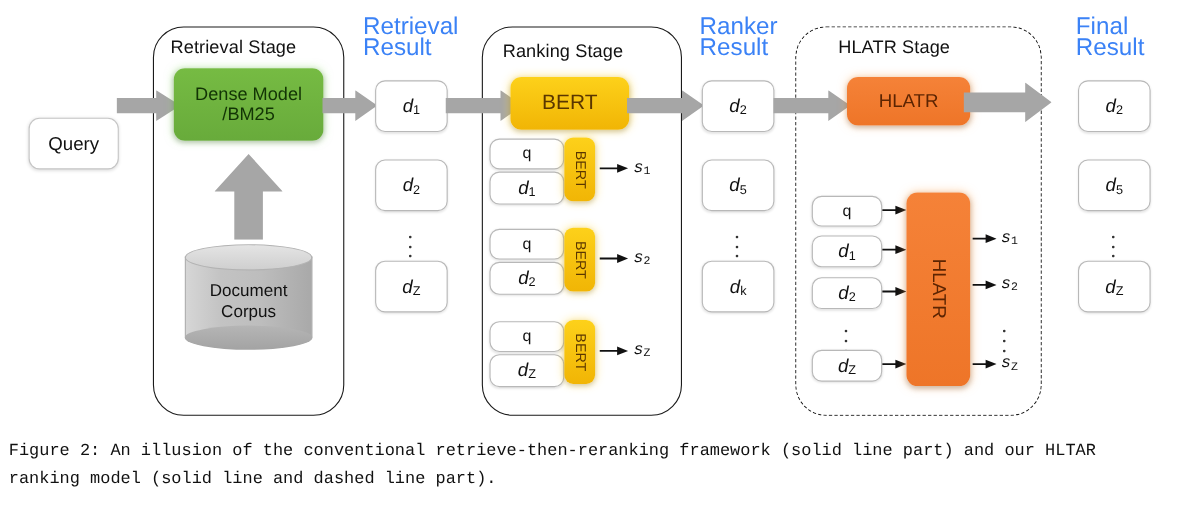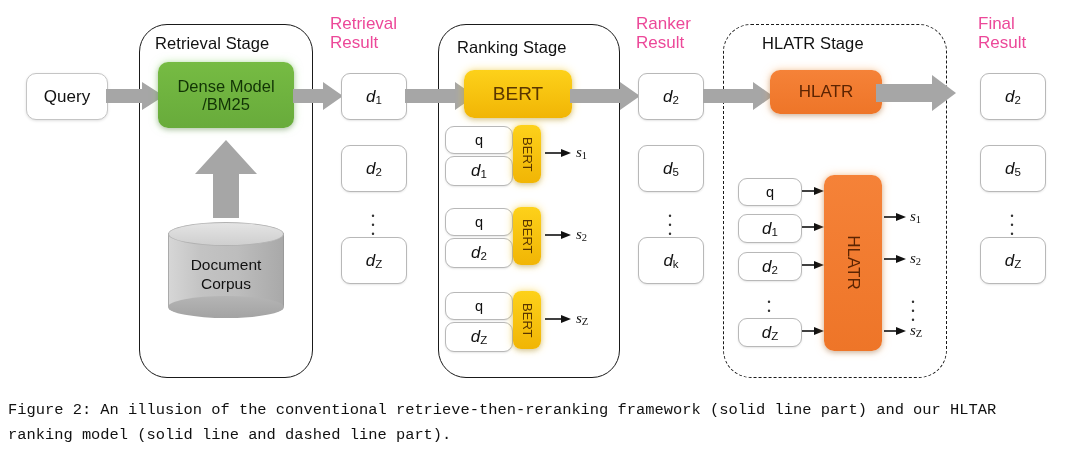--- a/index.html
+++ b/index.html
@@ -10,38 +10,39 @@
   .stage-box{
     position:absolute;border:1.6px solid #1a1a1a;border-radius:28px;background:transparent;
   }
   .stage-box.dashed{border:1.8px dashed #1a1a1a;}
   .stage-title{
     position:absolute;font-size:16.5px;color:#111;white-space:nowrap;letter-spacing:.1px;
   }
 
   
   .col-head{
-    position:absolute;font-size:17px;line-height:19px;color:#ec4899;white-space:pre-line;
+    position:absolute;font-size:22px;line-height:19px;color:#3b82f6;white-space:pre-line;
   }
 
   
   .dbox{
     position:absolute;border:1.3px solid #b8b8b8;border-radius:9px;background:#fff;
     display:flex;align-items:center;justify-content:center;
     box-shadow:0 1px 2px rgba(0,0,0,.10);
   }
   .dbox .lbl{font-family:Liberation Sans, sans-serif;font-style:italic;font-size:17px;color:#111;}
   .dbox .lbl .sub{font-size:11.5px;font-style:normal;vertical-align:-2px;display:inline-block;}
   .dbox.qbox .lbl{font-family:"Liberation Sans",sans-serif;font-style:normal;font-size:14.5px;}
 
   
   .query-pill{
     position:absolute;border:1.3px solid #c5c5c5;border-radius:10px;background:#fff;
     display:flex;align-items:center;justify-content:center;font-size:17px;color:#111;
     box-shadow:0 1px 3px rgba(0,0,0,.13);
+    margin-top:34px;
   }
 
   
   .vdots{
     position:absolute;font-size:20px;line-height:9px;color:#333;text-align:center;
     font-family:"Liberation Serif",serif;letter-spacing:0;
   }
   .vdots i{display:block;font-style:normal;}
 
   
@@ -91,21 +92,21 @@
   
   .garrow{position:absolute;}
   .garrow svg{display:block;}
 
   
   .tarrow{position:absolute;}
   .tarrow svg{display:block;}
 
   
   .score{
-    position:absolute;font-family:Liberation Serif, serif;font-style:italic;font-size:15px;color:#111;
+    position:absolute;font-family:Liberation Mono, monospace;font-style:italic;font-size:15px;color:#111;
   }
   .score .sub{font-size:10.5px;font-style:normal;vertical-align:-2px;display:inline-block;}
 
   
   .caption{
     position:absolute;left:8px;top:398px;width:1064px;
     font-family:Liberation Mono, monospace;font-size:15.4px;line-height:25px;color:#111;
     text-align:left;
   }
 </style>

